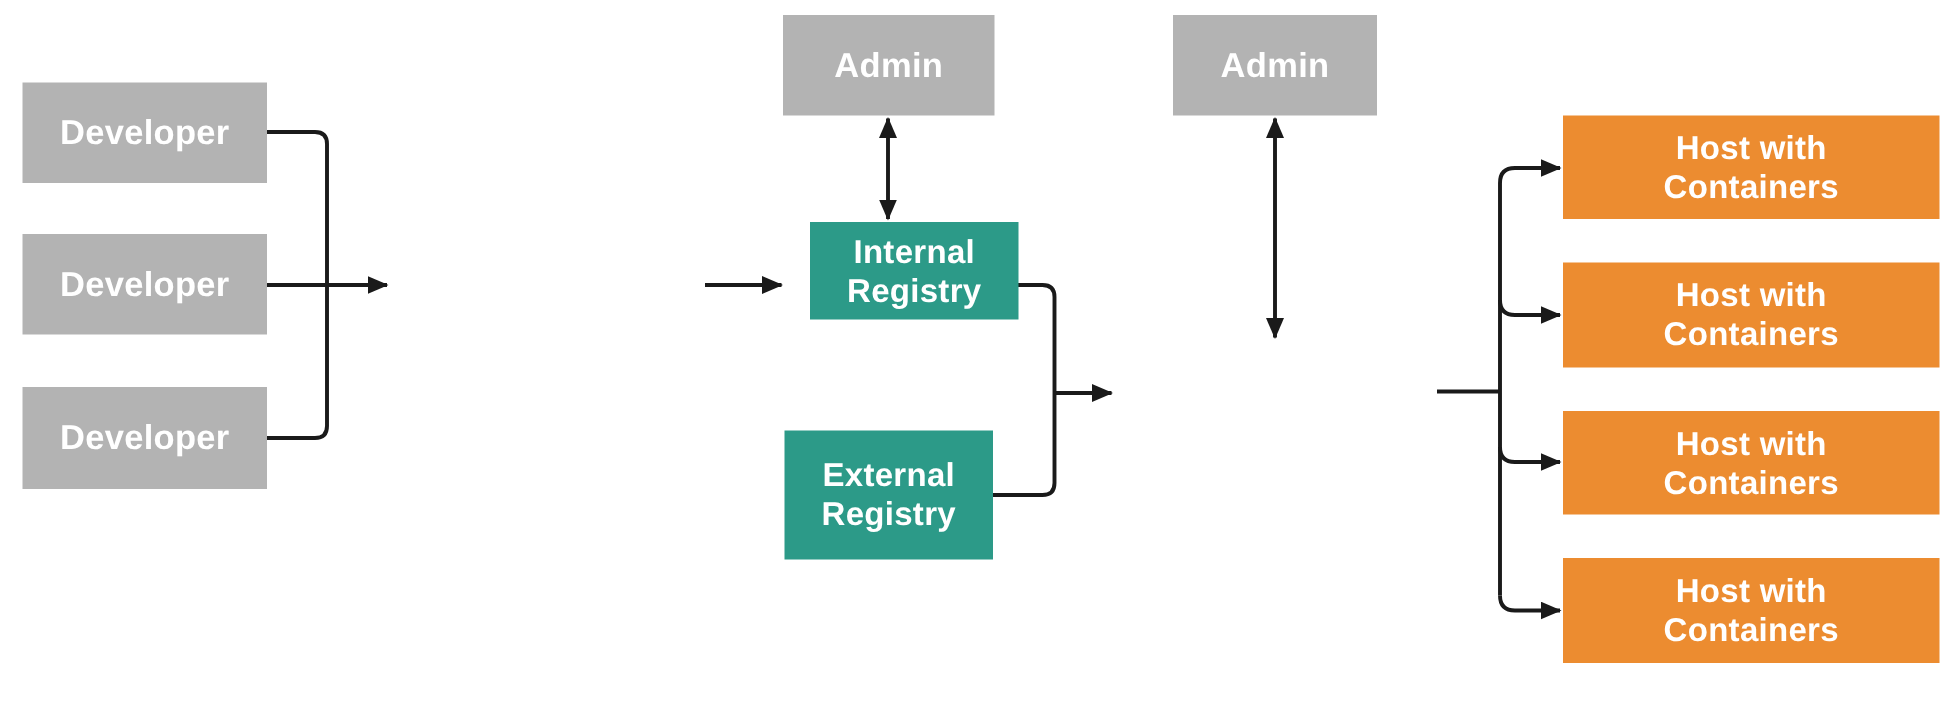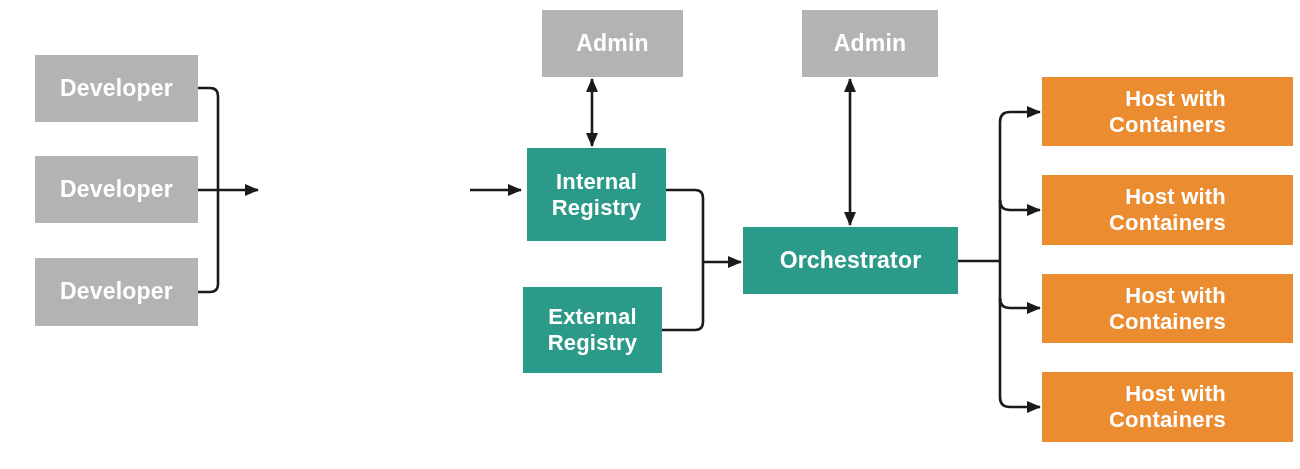--- a/index.html
+++ b/index.html
@@ -21,34 +21,34 @@
     display: flex;
     align-items: center;
     justify-content: center;
     text-align: center;
     color: #ffffff;
     font-weight: bold;
     white-space: pre-line;
     line-height: 1.18;
     letter-spacing: 0.2px;
   }
-  .gray   { background: #b3b3b3; margin-left: 20px; }
+  .gray   { background: #b3b3b3; }
   .teal   { background: #2c9a88; }
-  .orange { background: #ec8c30; text-align: right; }
+  .orange { background: #ec8c30; }
 
   .fs23 { font-size: 23px; }
   .fs22 { font-size: 22px; }
 
   
   .dev1       { left: 15px;   top: 55px;  width: 163px; height: 67px; }
   .dev2       { left: 15px;   top: 156px; width: 163px; height: 67px; }
   .dev3       { left: 15px;   top: 258px; width: 163px; height: 68px; }
   .testing    { left: 260px;  top: 156px; width: 210px; height: 68px; }
   .admin1     { left: 522px;  top: 10px;  width: 141px; height: 67px; }
-  .internal   { left: 527px;  top: 148px; width: 139px; height: 93px; }
+  .internal   { left: 540px;  top: 148px; width: 139px; height: 65px; }
   .external   { left: 523px;  top: 287px; width: 139px; height: 86px; text-align: center; }
   .orch       { left: 743px;  top: 227px; width: 215px; height: 67px; }
   .admin2     { left: 782px;  top: 10px;  width: 136px; height: 67px; }
   .host1      { left: 1042px; top: 77px;  width: 251px; height: 69px; }
   .host2      { left: 1042px; top: 175px; width: 251px; height: 70px; }
   .host3      { left: 1042px; top: 274px; width: 251px; height: 69px; }
   .host4      { left: 1042px; top: 372px; width: 251px; height: 70px; }
 </style>
 </head>
 <body>
@@ -92,21 +92,20 @@
   <div class="box gray fs23 dev3">Developer</div>
 
 
   <div class="box gray fs23 admin1">Admin</div>
   <div class="box teal fs22 internal">Internal
 Registry</div>
   <div class="box teal fs22 external">External
 Registry</div>
 
   <div class="box gray fs23 admin2">Admin</div>
-  <div class="box teal fs23 orch">Orchestrator</div>
 
   <div class="box orange fs22 host1">Host with
 Containers</div>
   <div class="box orange fs22 host2">Host with
 Containers</div>
   <div class="box orange fs22 host3">Host with
 Containers</div>
   <div class="box orange fs22 host4">Host with
 Containers</div>
 

